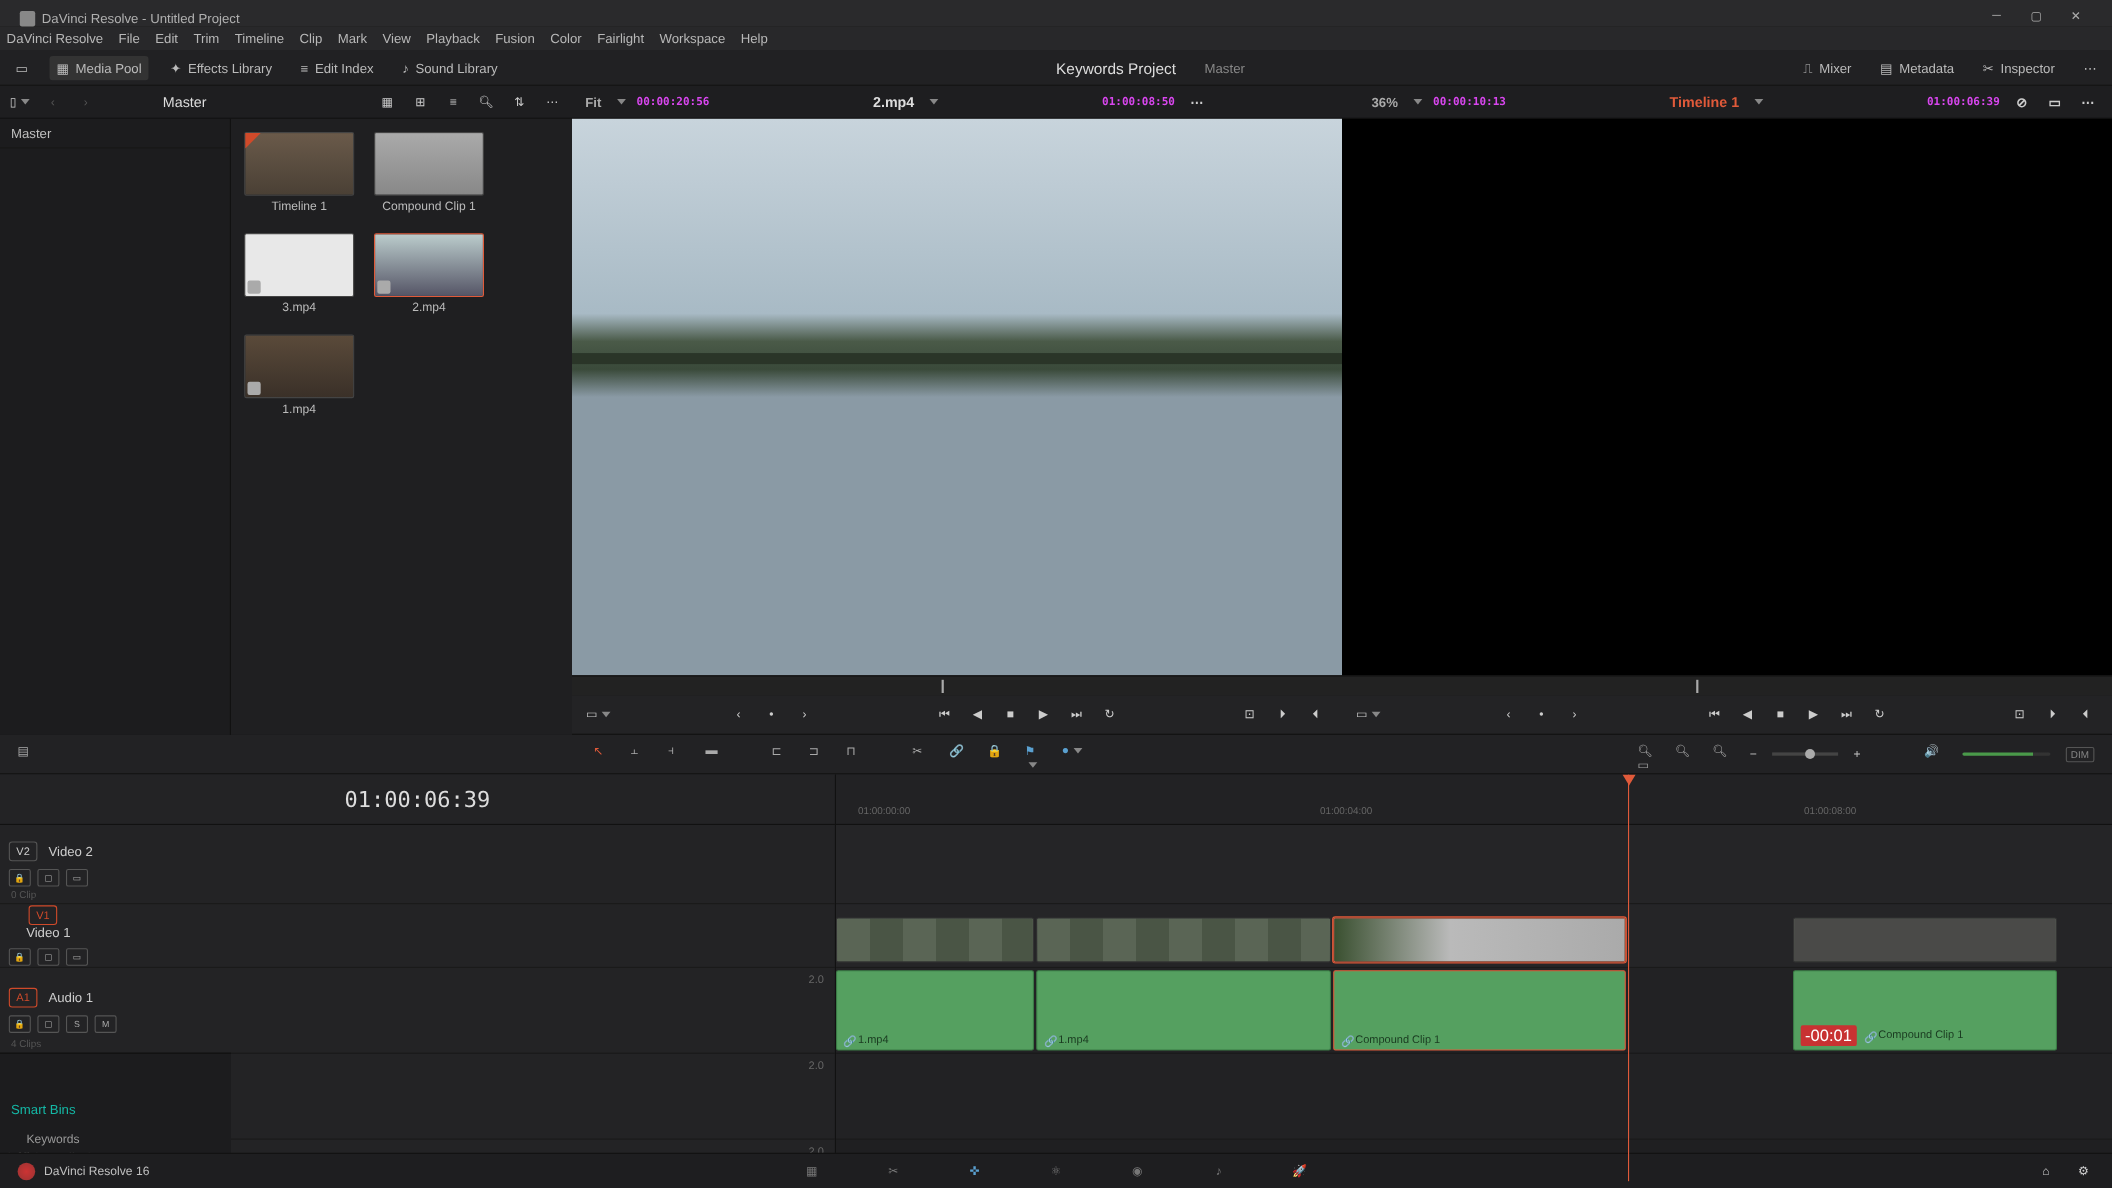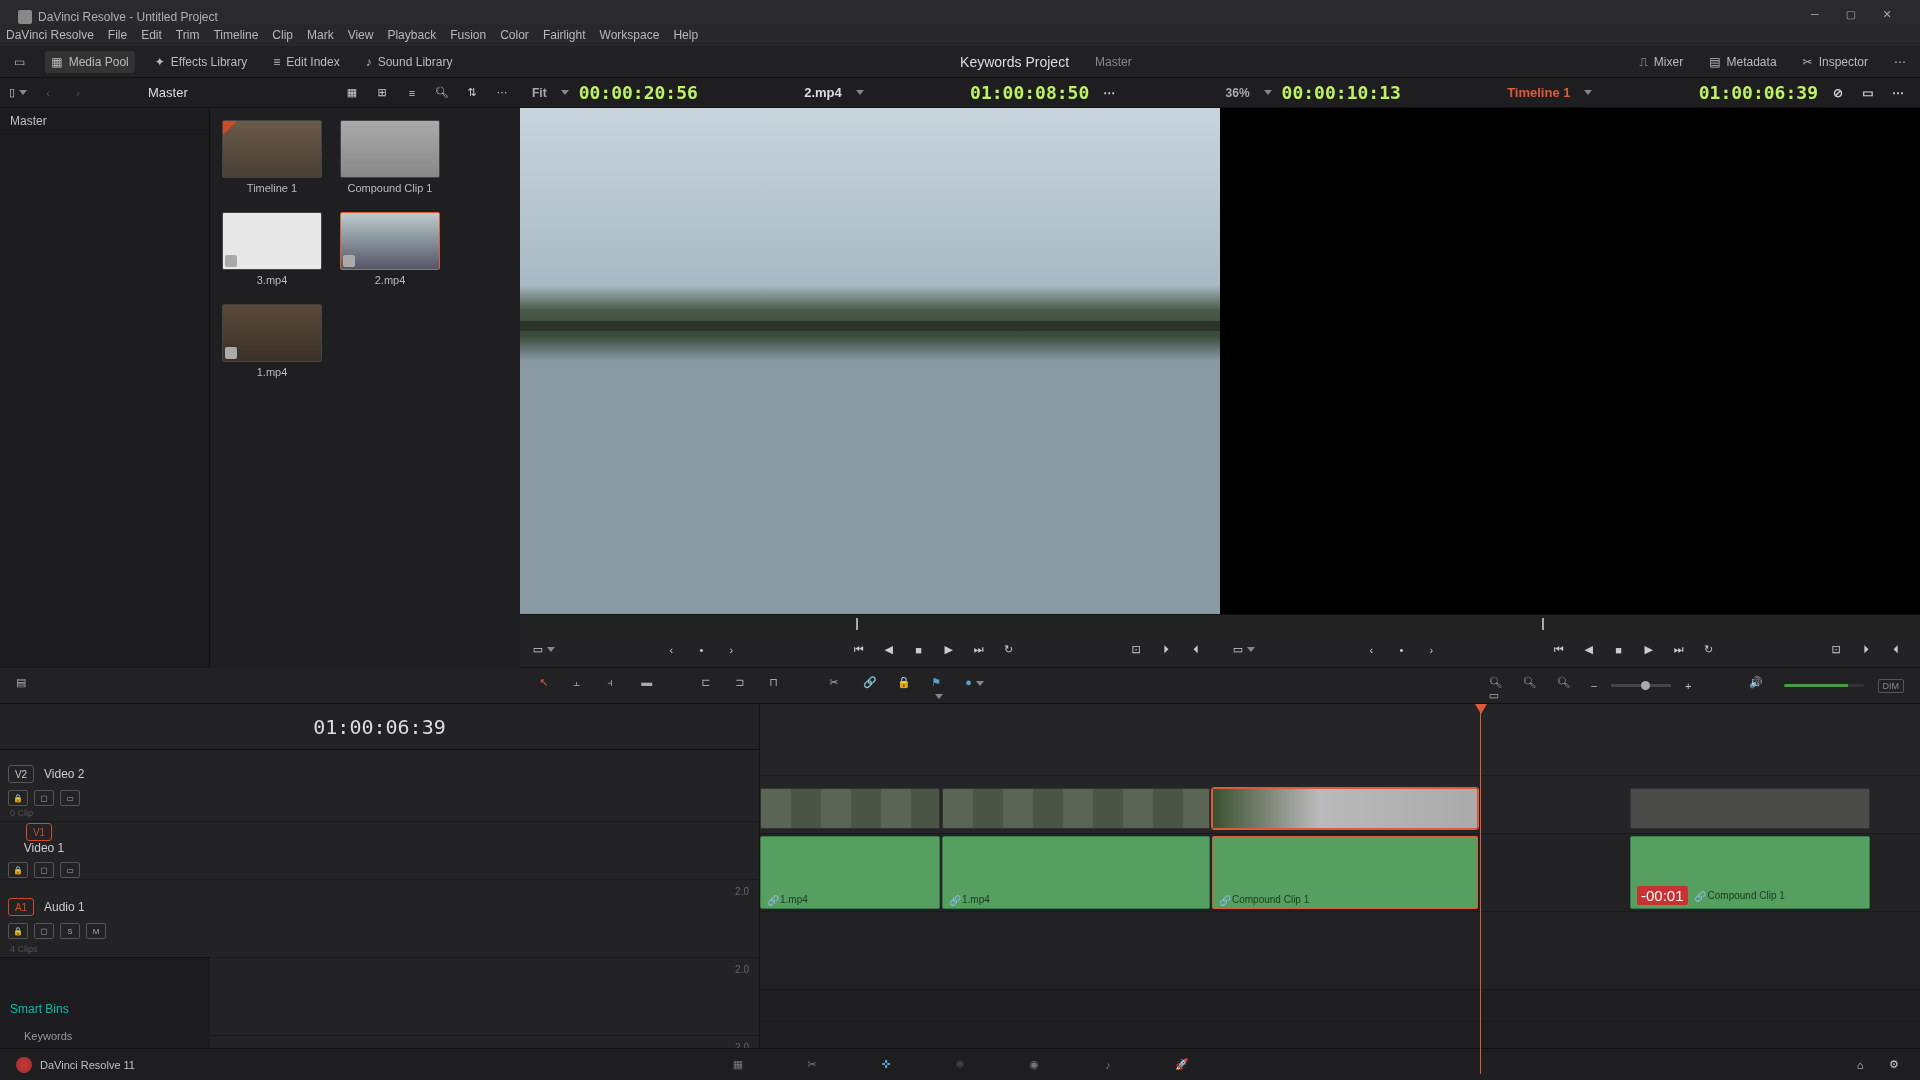--- a/index.html
+++ b/index.html
@@ -18,21 +18,21 @@
 .proj-title { font-size: 14px; color: #ddd; }
 .proj-edited { color: #888; font-size: 12px; margin-left: 12px; }
 
 .secondary-bar { height: 30px; background: #1e1e20; display: flex; align-items: center; border-bottom: 1px solid #111; }
 .sec-left { width: 520px; display: flex; align-items: center; padding: 0 8px; gap: 10px; }
 .master-label { color: #ddd; font-size: 13px; margin-left: 50px; }
 .sec-mid { flex: 1; display: flex; align-items: center; justify-content: space-between; padding: 0 12px; font-weight: bold; }
 .viewer-info { display: flex; align-items: center; gap: 10px; font-size: 12px; color: #aaa; }
 .viewer-name { color: #ddd; font-size: 13px; }
 .timeline-name { color: #e05a3a; font-size: 13px; }
-.tc { font-family: monospace; font-size: 18px; color: #bef264; text-align: right; }
+.tc { font-family: monospace; font-size: 10px; color: #d946ef; text-align: right; }
 
 .main-area { display: flex; height: 560px; }
 .bin-panel { width: 210px; background: #1c1c1e; border-right: 1px solid #111; }
 .bin-header { padding: 6px 10px; font-size: 12px; border-bottom: 1px solid #161616; }
 
 .pool-panel { width: 310px; background: #1f1f21; padding: 12px; display: flex; flex-wrap: wrap; gap: 18px; align-content: flex-start; }
 .clip-item { width: 100px; display: flex; flex-direction: column; align-items: center; gap: 4px; cursor: pointer; }
 .clip-thumb { width: 100px; height: 58px; background: #333; border-radius: 2px; position: relative; border: 1px solid #444; }
 .clip-thumb.selected { border: 1px solid #e05a3a; }
 .clip-label { font-size: 11px; color: #bbb; text-align: center; }
@@ -424,20 +424,25 @@
     </div>
     <div class="track-header small">
       <div style="display:flex;align-items:center;">
           <div class="trk-badge">A3</div>
           <span class="trk-name">Audio 3</span>
         </div>
       <div class="trk-ch">2.0</div>
     </div>
   </div>
   <div class="timeline-tracks">
+    <div class="ruler">
+      <div class="ruler-tick" style="left:20px">01:00:00:00</div>
+      <div class="ruler-tick" style="left:440px">01:00:04:00</div>
+      <div class="ruler-tick" style="left:880px">01:00:08:00</div>
+    </div>
     <div class="playhead" style="left:720px"></div>
     <div class="track-lane video"></div>
     <div class="track-lane video" style="height:58px">
       <div class="clip v" style="left:0;width:180px">
           <div class="thumb-strip"></div>
         </div>
       <div class="clip v" style="left:182px;width:268px">
           <div class="thumb-strip"></div>
         </div>
       <div class="clip v selected" style="left:452px;width:266px">
@@ -480,21 +485,21 @@
 </div>
 
 <div class="smart-bins" style="bottom:32px">
   <div class="sb-header">Smart Bins</div>
   <div class="sb-item">Keywords</div>
 </div>
 
 <div class="bottom-bar">
   <div style="display:flex;align-items:center;gap:8px;">
     <span style="width:16px;height:16px;background:radial-gradient(#c33,#933);border-radius:50%;"></span>
-    <span>DaVinci Resolve 11</span>
+    <span>DaVinci Resolve 16</span>
   </div>
   <div class="page-tabs">
     <div class="page-tab">▦</div>
     <div class="page-tab">✂</div>
     <div class="page-tab active">✜</div>
     <div class="page-tab">⚛</div>
     <div class="page-tab">◉</div>
     <div class="page-tab">♪</div>
     <div class="page-tab">🚀</div>
   </div>

